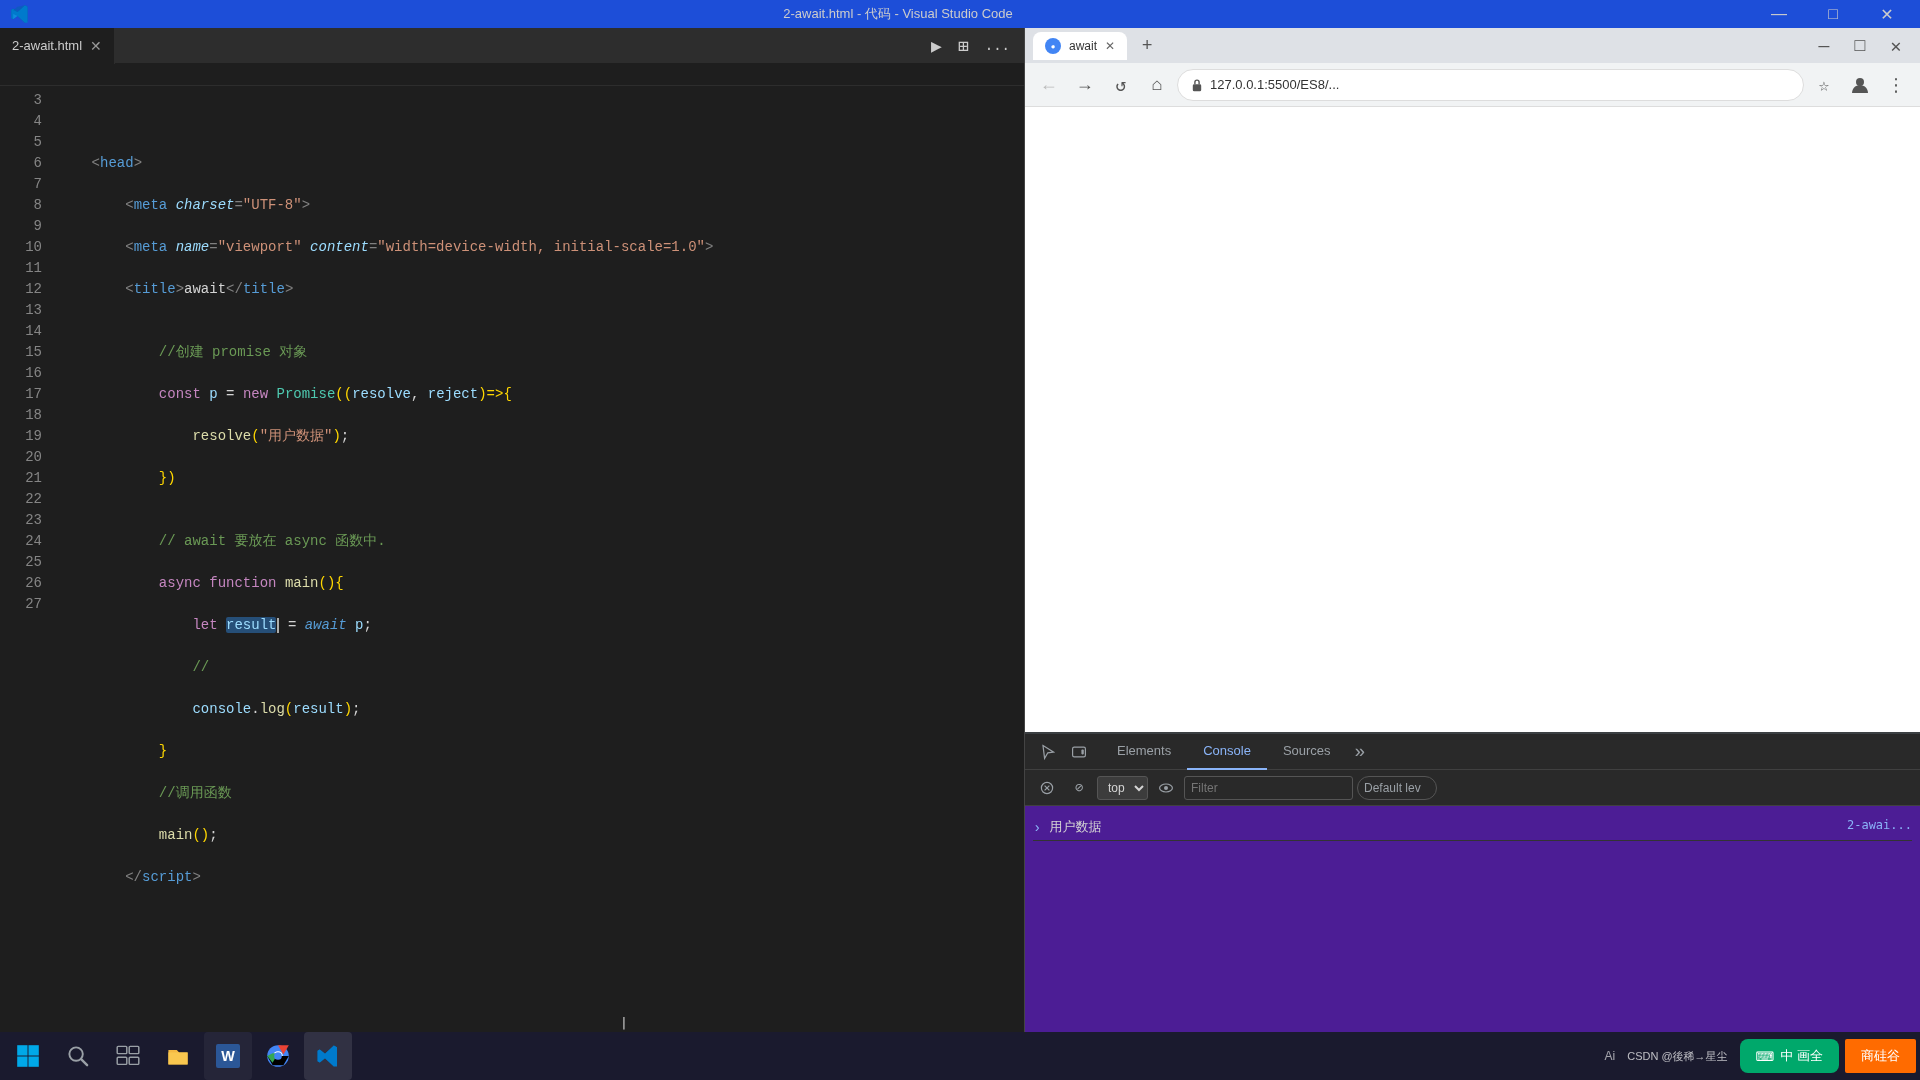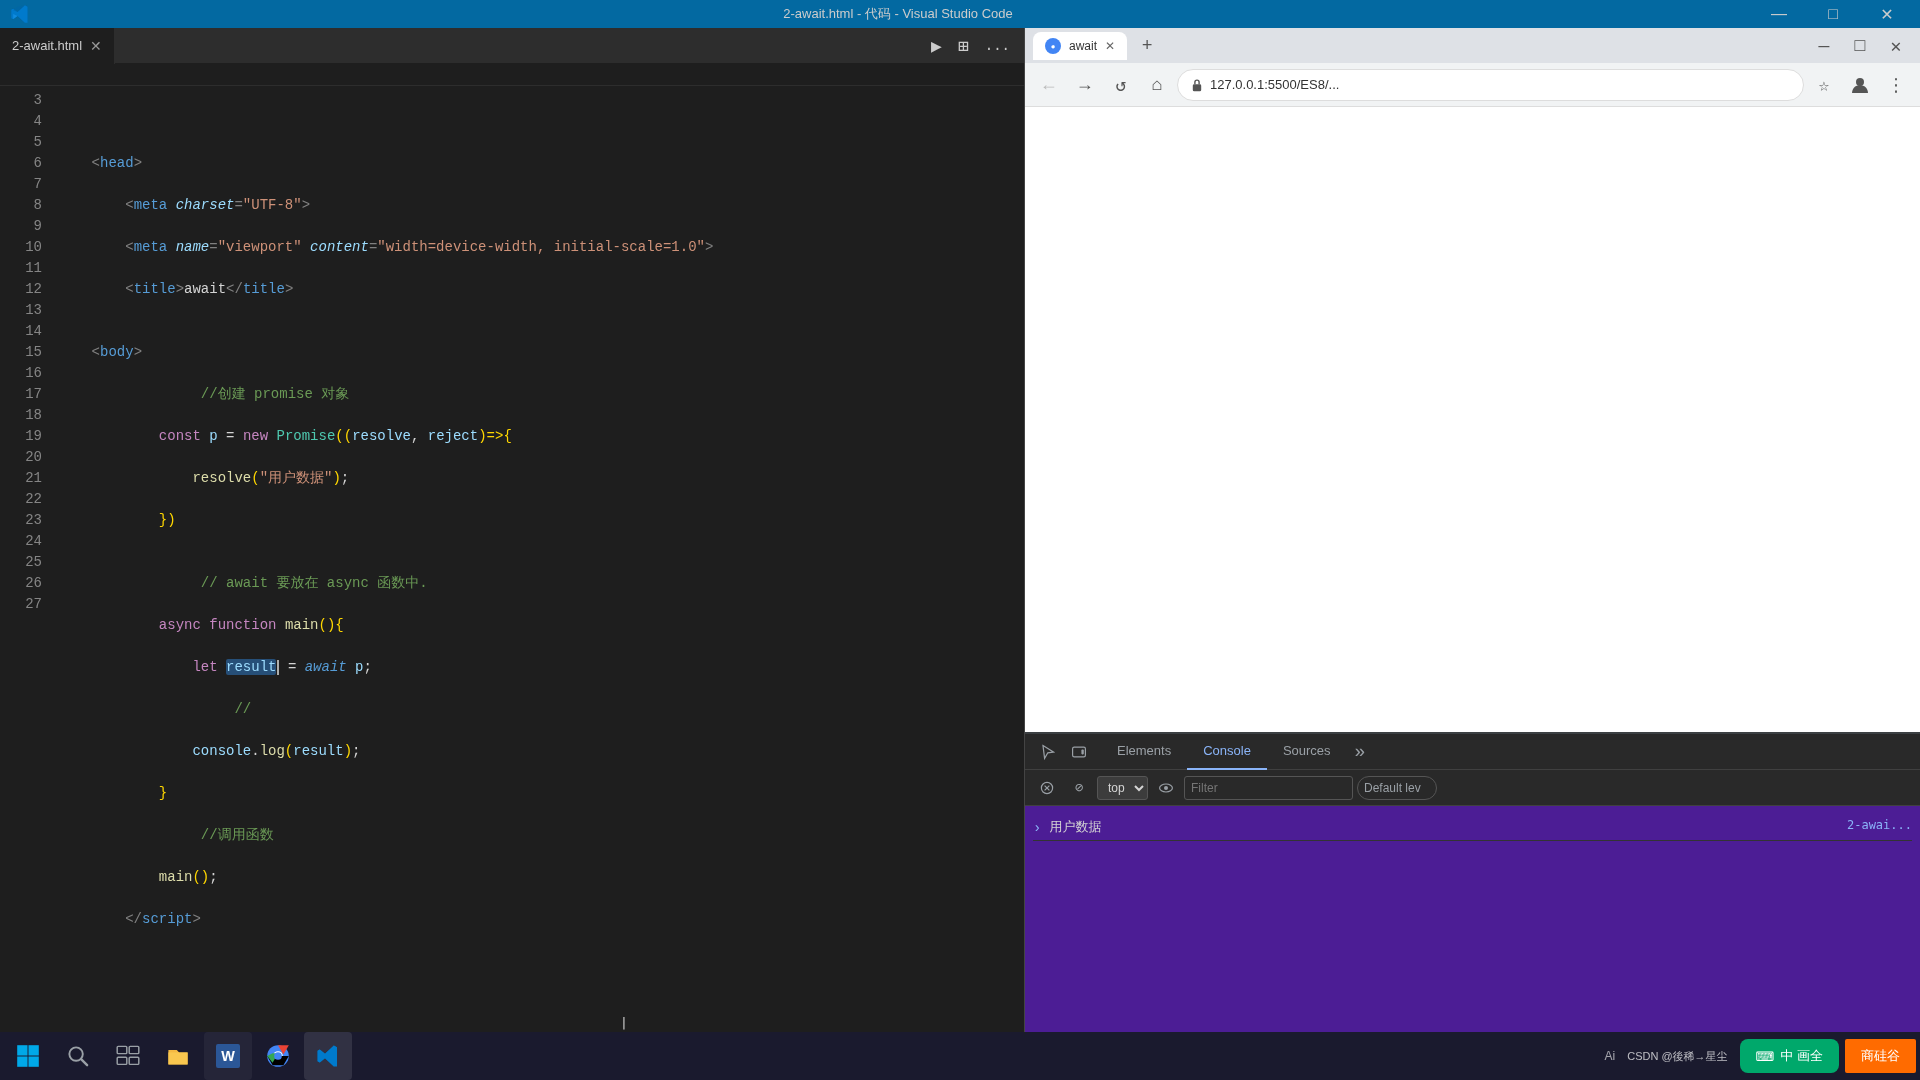--- a/index.html
+++ b/index.html
@@ -10,21 +10,21 @@
       font-family: 'Consolas', 'Courier New', monospace;
       background: #1e1e1e;
       display: flex;
       flex-direction: column;
     }
 
     
     .title-bar {
       display: flex;
       align-items: center;
-      background: #0369a1;
+      background: #1d4ed8;
       height: 25px;
       padding: 14px 10px;
       flex-shrink: 0;
     }
     .title-bar-text {
       flex: 1;
       text-align: center;
       color: #cccccc;
       font-size: 13px;
       font-family: 'Segoe UI', sans-serif;
@@ -135,21 +135,21 @@
       padding-left: 8px;
     }
 
     
     .c-tag { color: #808080; }
     .c-attr { color: #9cdcfe; font-style: italic; }
     .c-val { color: #ce9178; font-style: normal; }
     .c-keyword { color: #c586c0; }
     .c-function { color: #dcdcaa; }
     .c-string { color: #ce9178; }
-    .c-comment { color: #6a9955; margin-left: 42px; }
+    .c-comment { color: #6a9955; }
     .c-variable { color: #9cdcfe; }
     .c-class { color: #4ec9b0; }
     .c-operator { color: #d4d4d4; }
     .c-text { color: #d4d4d4; }
     .c-bracket { color: #ffd700; }
     .c-italic { font-style: italic; }
     .c-blue { color: #569cd6; }
     .c-highlight { background: #264f78; }
 
     
@@ -523,21 +523,20 @@
             <span class="line-num">27</span>
           </div>
 
           <div class="code-lines">
 <span class="code-line"><span class="c-text">   </span></span>
 <span class="code-line">    <span class="c-tag">&lt;</span><span class="c-blue">head</span><span class="c-tag">&gt;</span></span>
 <span class="code-line">        <span class="c-tag">&lt;</span><span class="c-blue">meta</span> <span class="c-attr">charset</span><span class="c-tag">=</span><span class="c-val">"UTF-8"</span><span class="c-tag">&gt;</span></span>
 <span class="code-line">        <span class="c-tag">&lt;</span><span class="c-blue">meta</span> <span class="c-attr">name</span><span class="c-tag">=</span><span class="c-val">"viewport"</span> <span class="c-attr">content</span><span class="c-tag">=</span><span class="c-val">"width=device-width, initial-scale=1.0"</span><span class="c-tag">&gt;</span></span>
 <span class="code-line">        <span class="c-tag">&lt;</span><span class="c-blue">title</span><span class="c-tag">&gt;</span><span class="c-text">await</span><span class="c-tag">&lt;/</span><span class="c-blue">title</span><span class="c-tag">&gt;</span></span>
 <span class="code-line"></span>
-<span class="code-line">    <span class="c-tag">&lt;</span><span class="c-blue">body</span><span class="c-tag">&gt;</span></span>
 <span class="code-line">            <span class="c-comment">//创建 promise 对象</span></span>
 <span class="code-line">            <span class="c-keyword">const</span> <span class="c-variable">p</span> <span class="c-operator">=</span> <span class="c-keyword">new</span> <span class="c-class">Promise</span><span class="c-bracket">((</span><span class="c-variable">resolve</span><span class="c-operator">,</span> <span class="c-variable">reject</span><span class="c-bracket">)=&gt;{</span></span>
 <span class="code-line">                <span class="c-function">resolve</span><span class="c-bracket">(</span><span class="c-string">"用户数据"</span><span class="c-bracket">)</span><span class="c-operator">;</span></span>
 <span class="code-line">            <span class="c-bracket">})</span></span>
 <span class="code-line"></span>
 <span class="code-line">            <span class="c-comment">// await 要放在 async 函数中.</span></span>
 <span class="code-line">            <span class="c-keyword">async</span> <span class="c-keyword">function</span> <span class="c-function">main</span><span class="c-bracket">(){</span></span>
 <span class="code-line">                <span class="c-keyword">let</span> <span class="c-highlight"><span class="c-variable">result</span></span><span class="c-cursor"></span> <span class="c-operator">=</span> <span class="c-italic c-blue">await</span> <span class="c-variable">p</span><span class="c-operator">;</span></span>
 <span class="code-line">                <span class="c-comment">//</span></span>
 <span class="code-line">                <span class="c-variable">console</span><span class="c-operator">.</span><span class="c-function">log</span><span class="c-bracket">(</span><span class="c-variable">result</span><span class="c-bracket">)</span><span class="c-operator">;</span></span>

